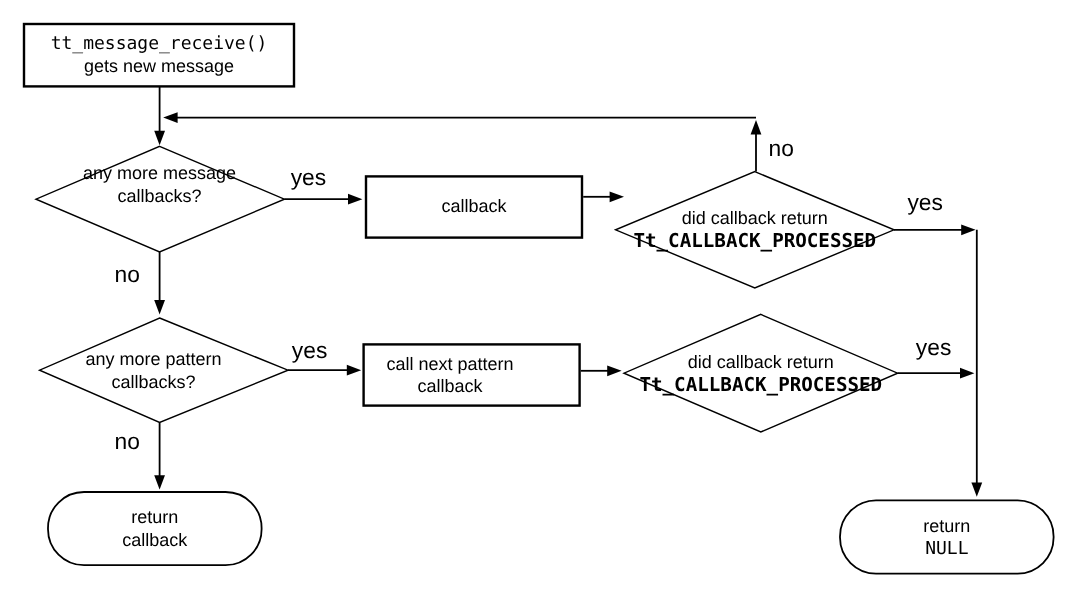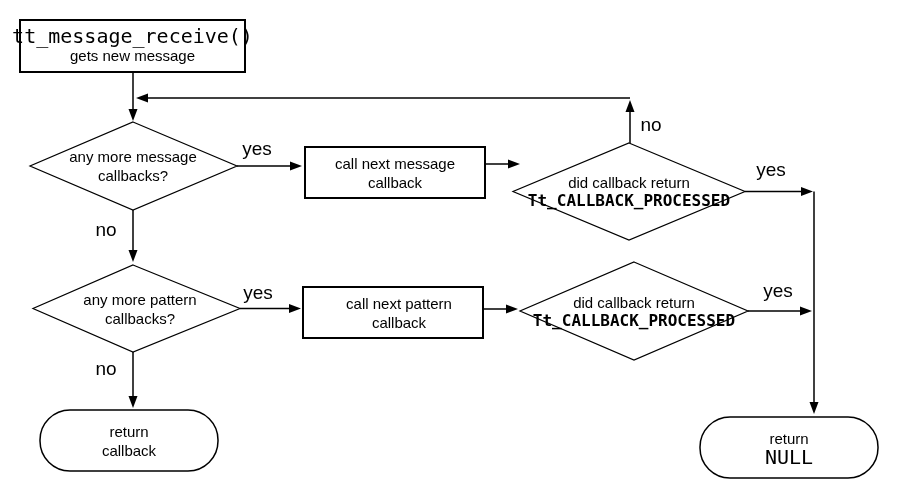--- a/index.html
+++ b/index.html
@@ -19,21 +19,21 @@
     flex-direction: column;
     align-items: center;
     justify-content: center;
     text-align: center;
     font-size: 15px;
     line-height: 19px;
     pointer-events: none;
   }
   .mono {
     font-family: "DejaVu Sans Mono", monospace;
-    font-size: 20px;
+    font-size: 15px;
   }
   .mono-small {
     font-family: "DejaVu Sans Mono", monospace;
     font-size: 16px;
     font-weight: bold;
     line-height: 17px;
   }
   .edge-label {
     position: absolute;
     font-size: 19px;
@@ -106,41 +106,40 @@
     <rect class="shape" x="40" y="410" width="178" height="61" rx="30" ry="30" stroke-width="1.5"></rect>
 
     <rect class="shape" x="700" y="417" width="178" height="61" rx="30" ry="30" stroke-width="1.5"></rect>
   </svg>
 
   <div class="node-label" style="left:20px; top:20px; width:225px; height:52px;">
     <span class="mono">tt_message_receive()</span>
     <span>gets new message</span>
   </div>
 
-  <div class="node-label" style="left:33px; top:140px; width:200px; height:52px;">
+  <div class="node-label" style="left:33px; top:128px; width:200px; height:52px;">
     <span>any more message</span>
     <span>callbacks?</span>
   </div>
 
   <div class="node-label" style="left:305px; top:147px; width:180px; height:51px;">
-    <span>call next message</span>
     <span>callback</span>
   </div>
 
   <div class="node-label" style="left:519px; top:167px; width:220px; height:48px;">
     <span>did callback return</span>
     <span class="mono-small">Tt_CALLBACK_PROCESSED</span>
   </div>
 
-  <div class="node-label" style="left:40px; top:283px; width:200px; height:52px;">
+  <div class="node-label" style="left:28px; top:283px; width:200px; height:52px;">
     <span>any more pattern</span>
     <span>callbacks?</span>
   </div>
 
-  <div class="node-label" style="left:303px; top:287px; width:144px; height:51px;margin-left:24px;">
+  <div class="node-label" style="left:303px; top:287px; width:144px; height:51px;">
     <span>call next pattern</span>
     <span>callback</span>
   </div>
 
   <div class="node-label" style="left:524px; top:287px; width:220px; height:48px;">
     <span>did callback return</span>
     <span class="mono-small">Tt_CALLBACK_PROCESSED</span>
   </div>
 
   <div class="node-label" style="left:40px; top:410px; width:178px; height:61px;">

